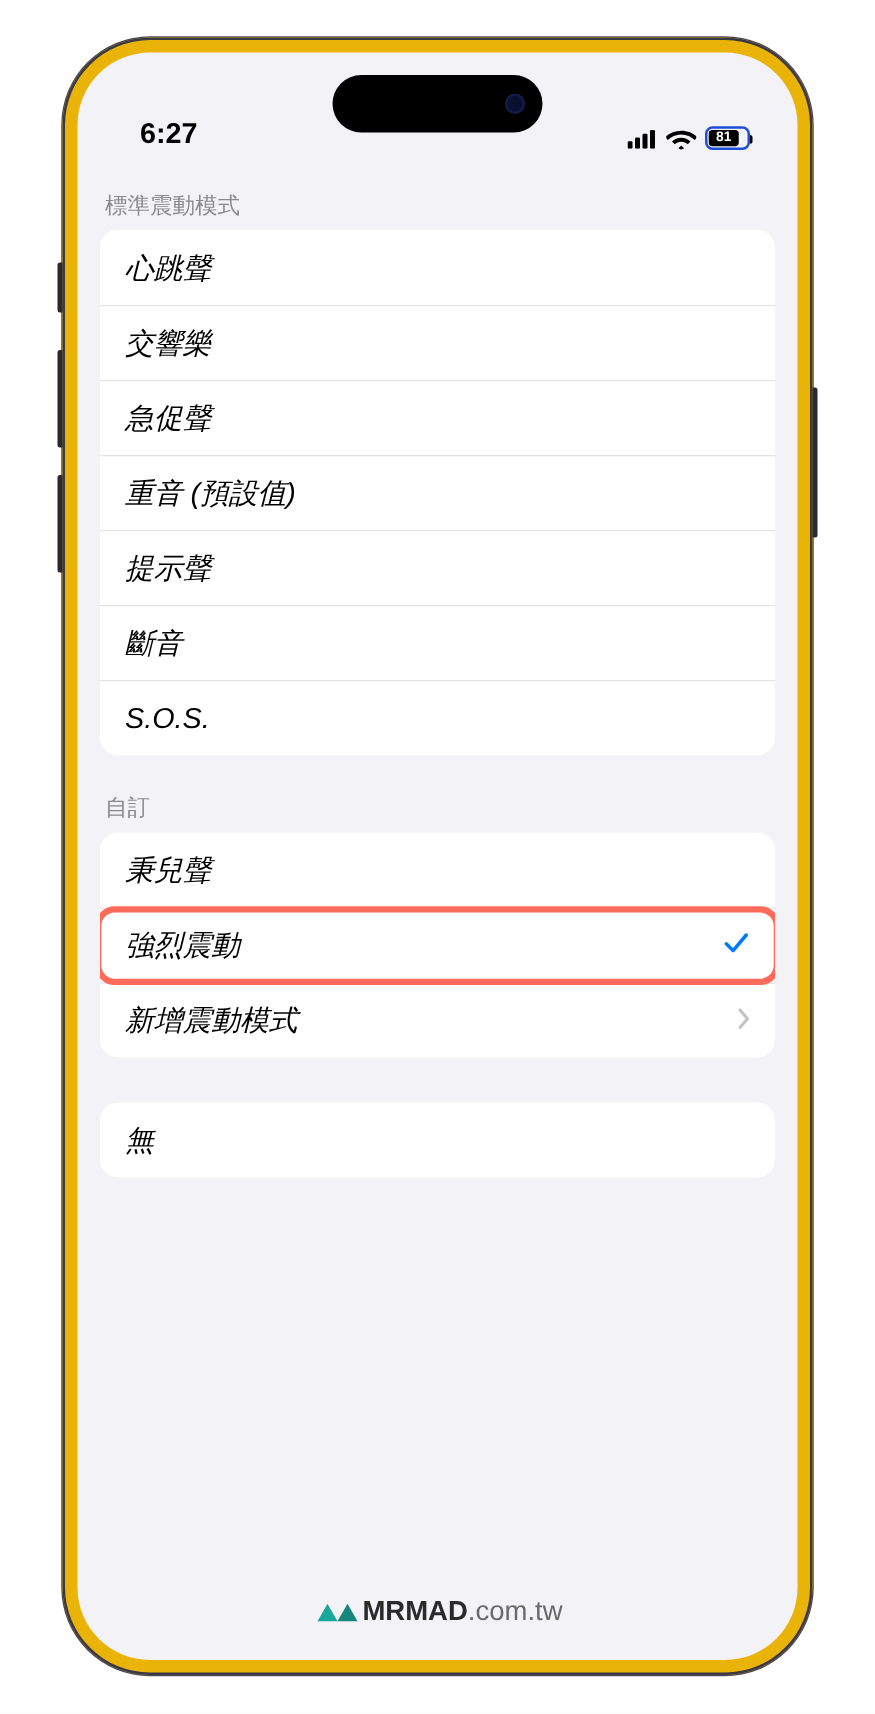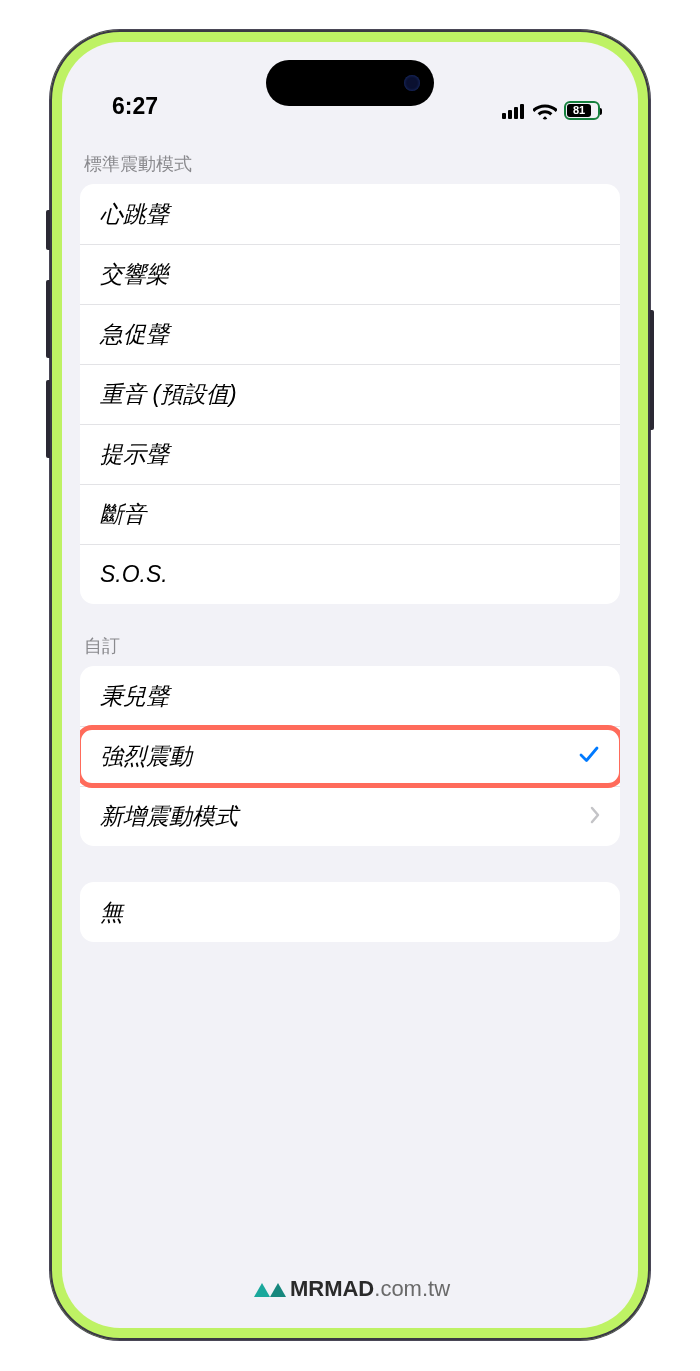--- a/index.html
+++ b/index.html
@@ -11,21 +11,21 @@
     position: relative;
     overflow: hidden;
   }
   .phone-frame {
     position: absolute;
     top: 30px;
     left: 50px;
     width: 600px;
     height: 1310px;
     border-radius: 70px;
-    background: #bef264;
+    background: #eab308;
     padding: 12px;
     box-shadow: inset 0 0 0 2px #3a3845, 0 0 0 1px #4a4856;
   }
   .side-btn { position:absolute; background:#2a2833; }
   .side-left-1 { left:-4px; top:180px; width:4px; height:40px; border-radius:2px 0 0 2px;}
   .side-left-2 { left:-4px; top:250px; width:4px; height:78px; border-radius:2px 0 0 2px;}
   .side-left-3 { left:-4px; top:350px; width:4px; height:78px; border-radius:2px 0 0 2px;}
   .side-right  { right:-4px; top:280px; width:4px; height:120px; border-radius:0 2px 2px 0;}
   .screen {
     width: 100%;
@@ -56,21 +56,21 @@
     padding: 0 38px 2px 50px;
     font-size: 23px;
     font-weight: 600;
     color: #000;
   }
   .status-right { display:flex; align-items:center; gap:7px; }
   .signal, .wifi { display:inline-block; }
   .signal svg, .wifi svg { display:block; }
   .battery {
     display:inline-flex; align-items:center; gap:2px;
-    border:2px solid #15803d; border-radius:6px; height:19px; width:36px;
+    border:2px solid #1d4ed8; border-radius:6px; height:19px; width:36px;
     position:relative; padding:1px;
   }
   .battery::after{content:"";position:absolute;right:-4px;top:5px;width:2px;height:7px;background:#000;border-radius:0 2px 2px 0;}
   .battery-fill{height:100%;width:80%;background:#000;border-radius:3px;display:flex;align-items:center;justify-content:center;}
   .battery-text{color:#fff;font-size:11px;font-weight:700;line-height:1;}
   .nav-bar {
     height: 54px;
     display: flex;
     align-items: center;
     justify-content: space-between;

